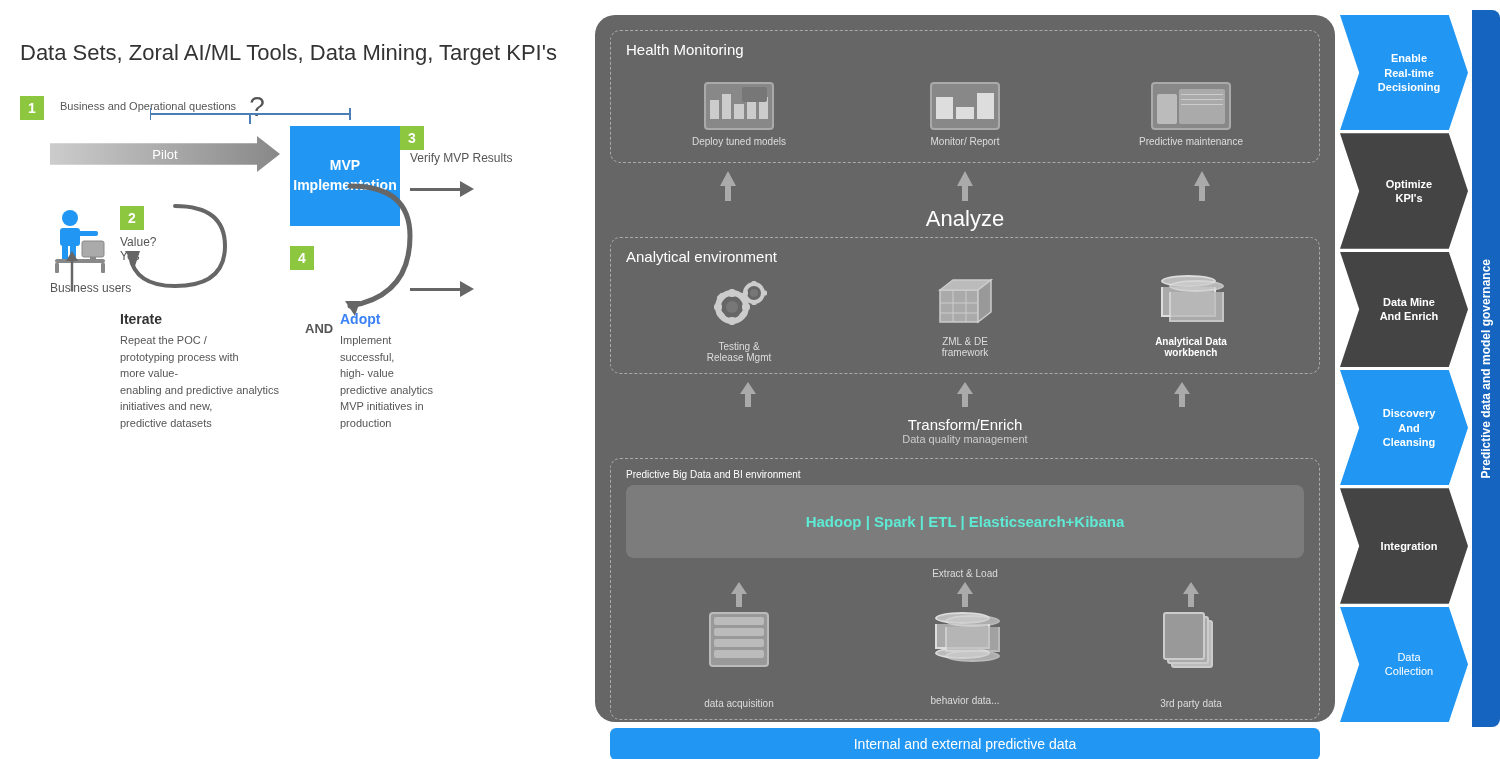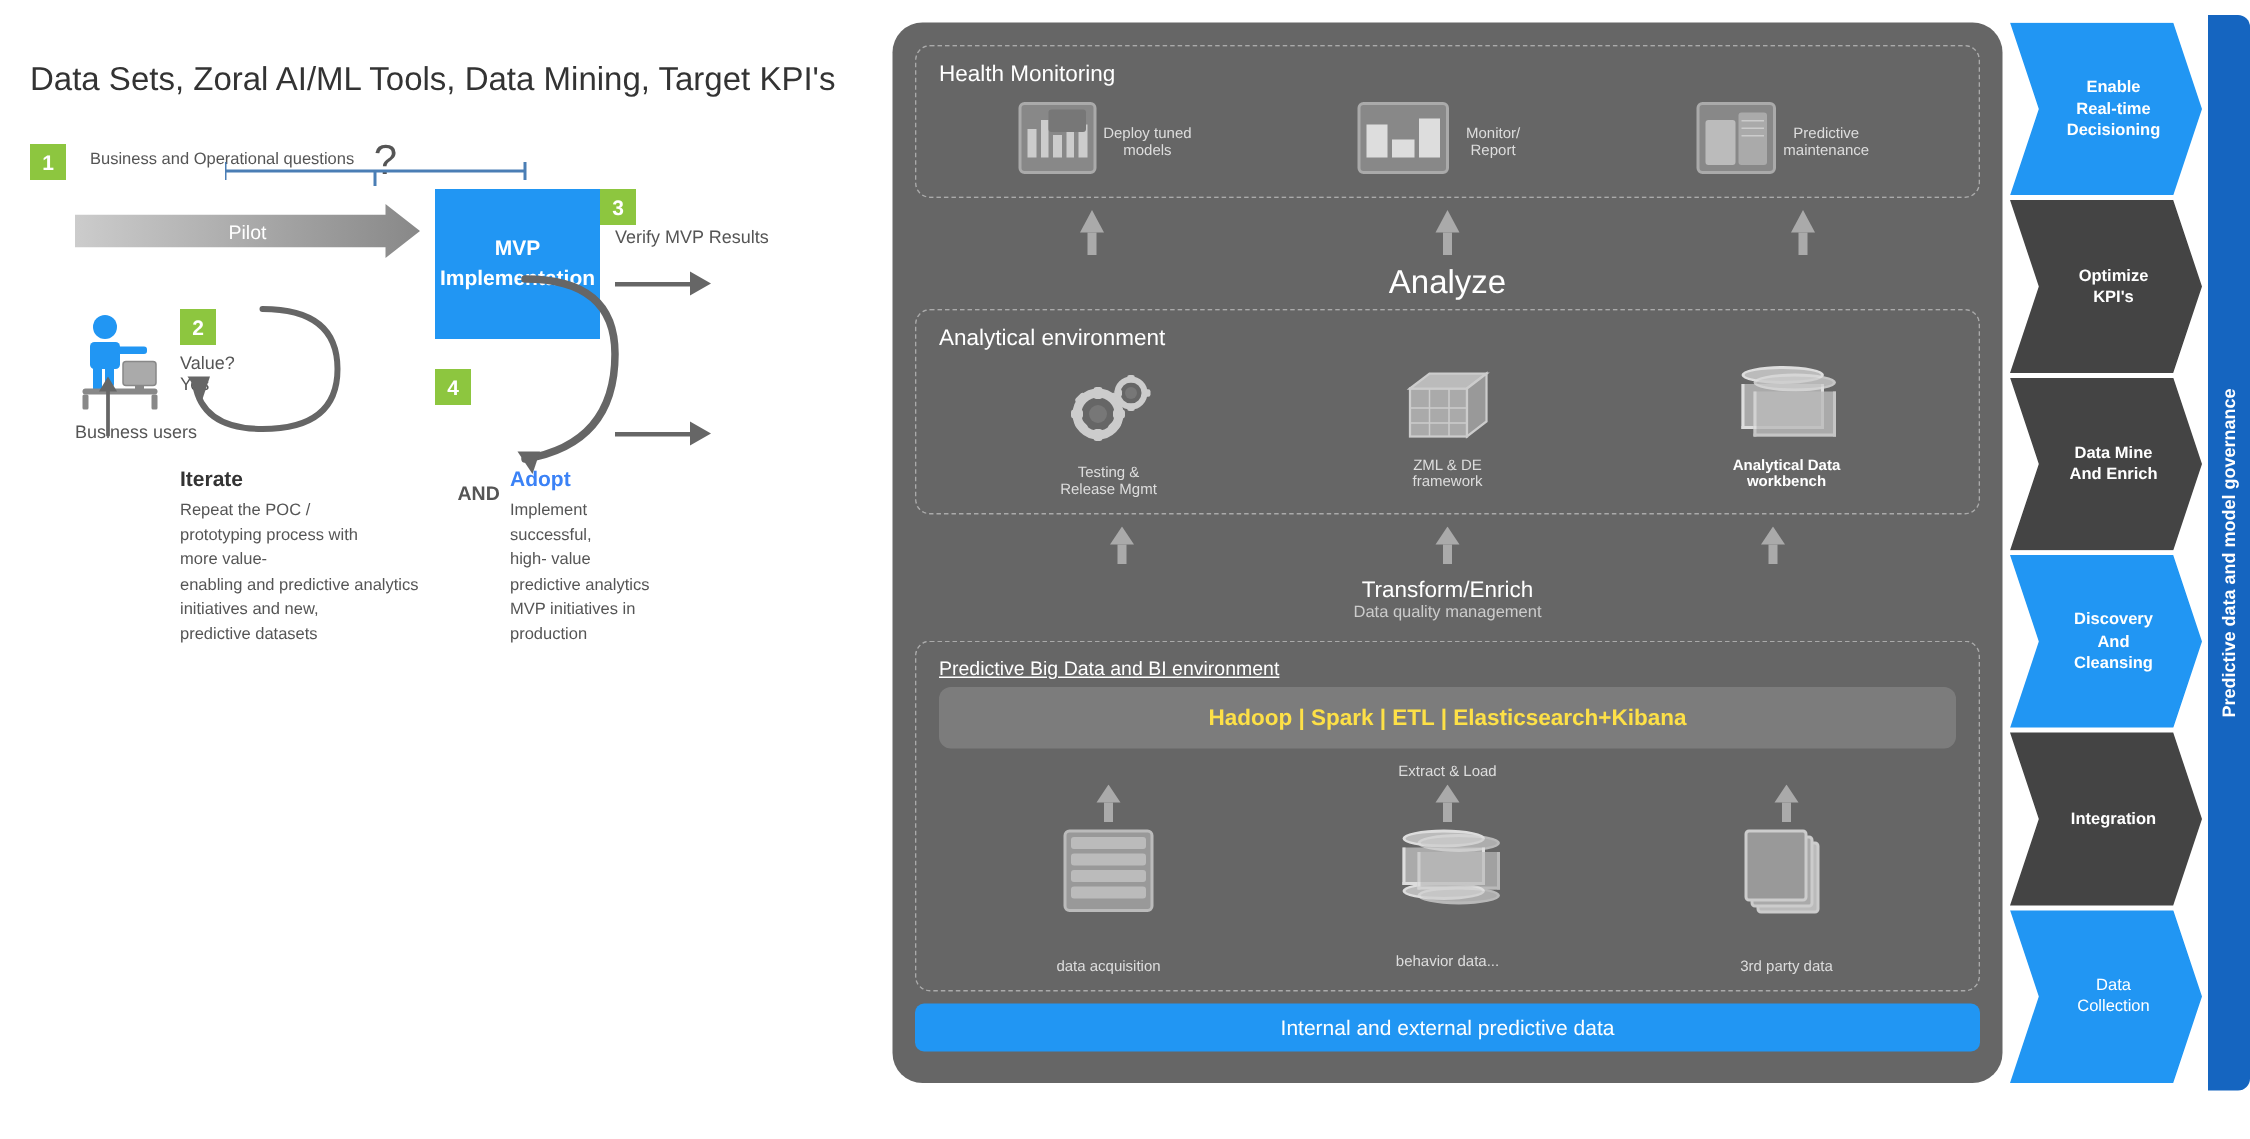--- a/index.html
+++ b/index.html
@@ -107,24 +107,25 @@
       color: #fff;
       margin-bottom: 10px;
     }
     .health-icons-row {
       display: flex;
       justify-content: space-around;
       align-items: flex-start;
     }
     .health-item {
       display: flex;
-      flex-direction: row;
+      flex-direction: column;
       align-items: center;
       text-align: center;
       width: 120px;
+      margin-top: 14px;
     }
     .health-item-label {
       font-size: 10px;
       color: #ddd;
       margin-top: 6px;
     }
 
     
     .analyze-label {
       text-align: center;
@@ -178,32 +179,31 @@
       color: #ccc;
     }
 
     
     .bigdata-section {
       border: 1px dashed #aaa;
       border-radius: 10px;
       padding: 10px 15px;
     }
     .bigdata-title {
-      font-size: 13px;
+      font-size: 10px;
       color: #fff;
       margin-bottom: 5px;
-      text-decoration: underline;
     }
     .hadoop-bar {
       background: rgba(255,255,255,0.15);
       border-radius: 8px;
       text-align: center;
-      padding: 12px;
+      padding: 28px;
       font-size: 15px;
-      color: #fde047;
+      color: #5eead4;
       font-weight: bold;
       margin-bottom: 10px;
     }
     .data-sources-row {
       display: flex;
       justify-content: space-around;
       align-items: flex-start;
     }
     .data-source-item {
       display: flex;

